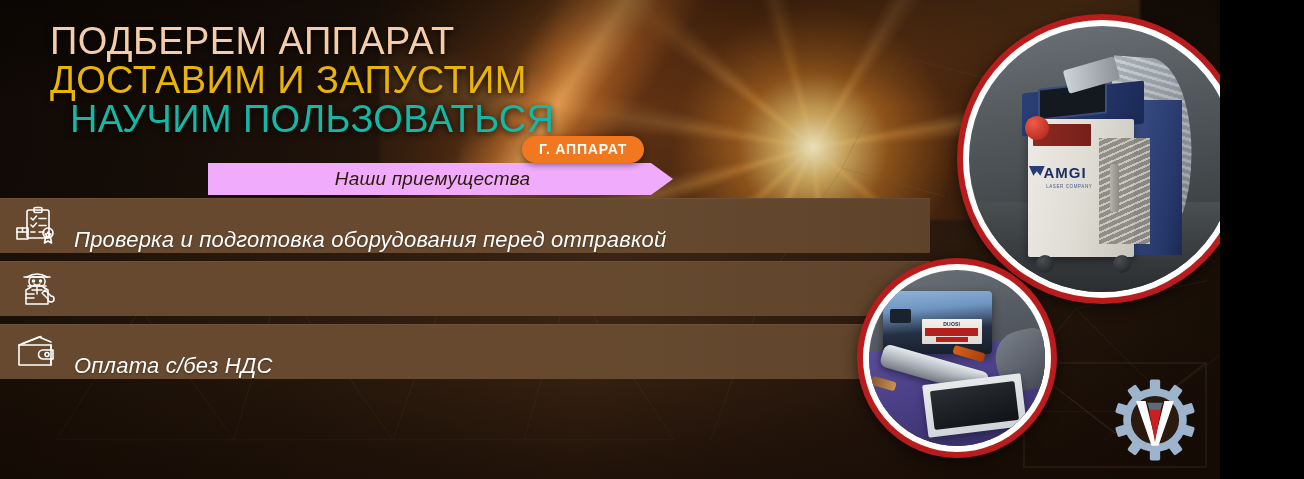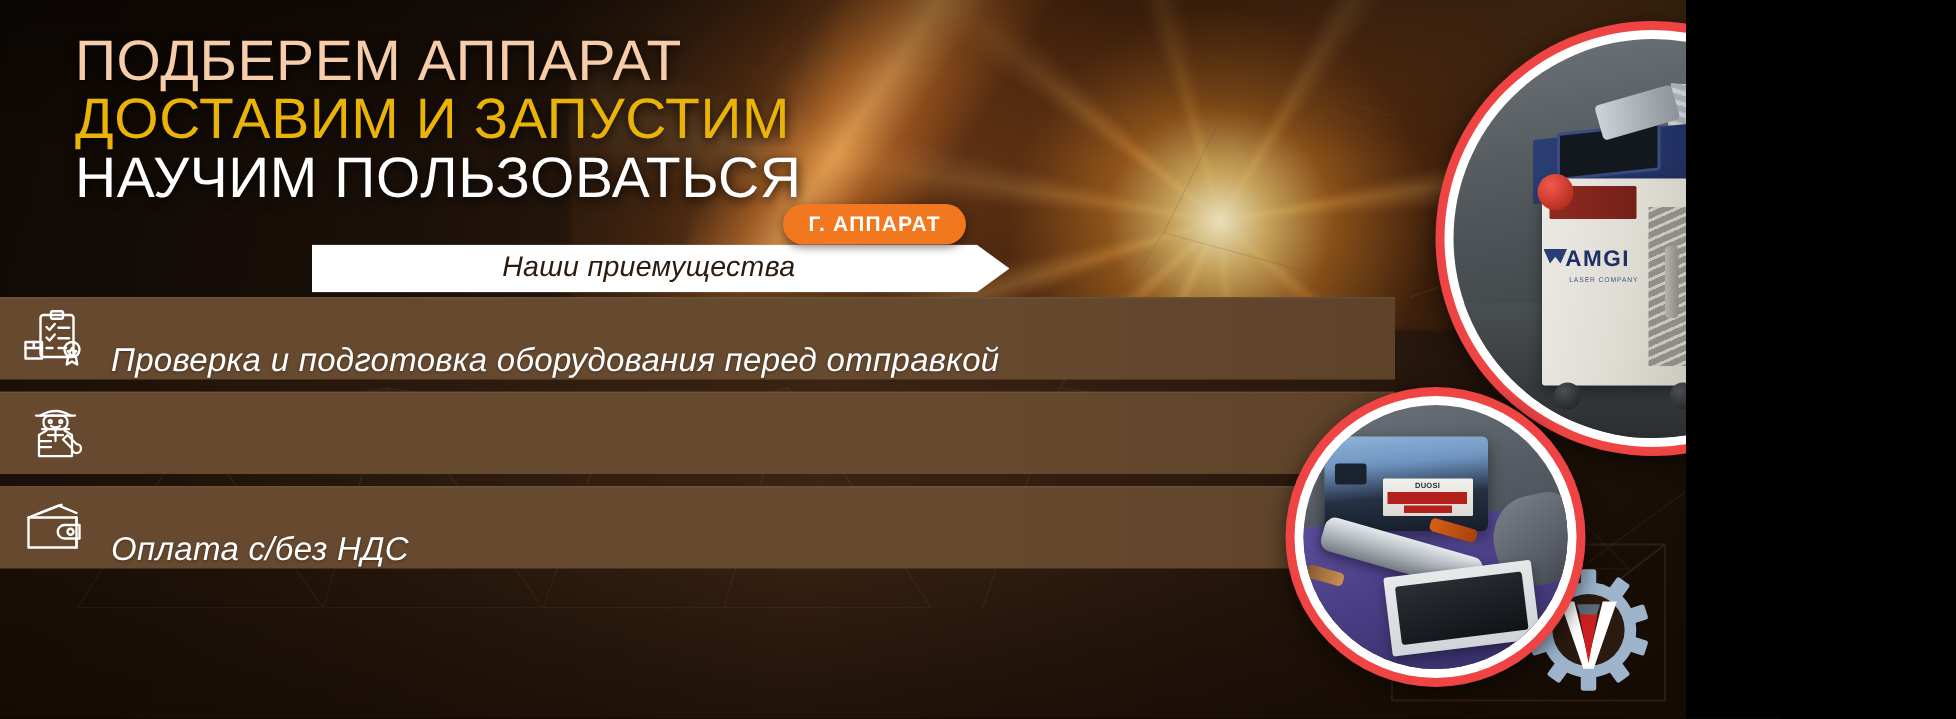--- a/index.html
+++ b/index.html
@@ -1,21 +1,21 @@
 <!DOCTYPE html>
 <html lang="ru"><head>
 <meta charset="utf-8">
 <title>Banner</title>
 <style>
   html,body{margin:0;padding:0;background:#000;}
   *{box-sizing:border-box;}
 
   .banner{
     position:relative;
-    width:1124px;height:479px;
+    width:1220px;height:479px;
     overflow:hidden;
     background:#231409;
     font-family:"Liberation Sans", sans-serif;
   }
 
   
   .bg-base{
     position:absolute;inset:0;
     background:
       linear-gradient(100deg,#1d1208 0%,#2a1a0d 28%,#3b2413 50%,#2c1a0e 72%,#1b1007 100%);
@@ -70,37 +70,37 @@
   }
 
   
   .headlines{position:absolute;left:50px;top:22px;z-index:6;}
   .hl{
     font-size:38px;line-height:39px;font-weight:400;letter-spacing:.4px;
     white-space:nowrap;text-shadow:0 2px 7px rgba(0,0,0,.85);
   }
   .hl1{color:#f6cda8;}
   .hl2{color:#eab308;}
-  .hl3{color:#ffffff;}
+  .hl3{color:#14b8a6;margin-left:20px;}
 
   
   .badge-moscow{
     position:absolute;left:522px;top:136px;z-index:9;
     background:#f2781f;color:#ffffff;
     border-radius:14px;
     padding:5px 17px 6px;
     font-size:14px;font-weight:bold;letter-spacing:.8px;
     box-shadow:0 2px 6px rgba(0,0,0,.45);
   }
 
   
   .ribbon{
     position:absolute;left:208px;top:163px;z-index:7;
     width:465px;height:32px;
-    background:#ffffff;
+    background:#f0abfc;
     clip-path:polygon(0 0, 443px 0, 465px 16px, 443px 32px, 0 32px);
     box-shadow:0 2px 5px rgba(0,0,0,.4);
     display:flex;align-items:center;justify-content:center;
   }
   .ribbon-text{
     font-style:italic;font-size:19px;color:#2b1a0d;
     letter-spacing:.2px;padding-right:16px;
   }
 
   
@@ -119,21 +119,21 @@
   .row-icon svg{display:block;}
   .row-text{
     color:#ffffff;font-style:italic;font-size:22px;
     letter-spacing:.2px;white-space:nowrap;
     text-shadow:0 1px 2px rgba(0,0,0,.35);
   }
 
   
   .circle{
     position:absolute;border-radius:50%;z-index:8;
-    background:#ef4444;
+    background:#b91c1c;
     display:flex;align-items:center;justify-content:center;
     box-shadow:0 4px 14px rgba(0,0,0,.55);
   }
   .circle .ring-white{
     border-radius:50%;background:#ffffff;
     width:calc(100% - 12px);height:calc(100% - 12px);
     display:flex;align-items:center;justify-content:center;
   }
   .circle .photo{
     border-radius:50%;overflow:hidden;position:relative;

